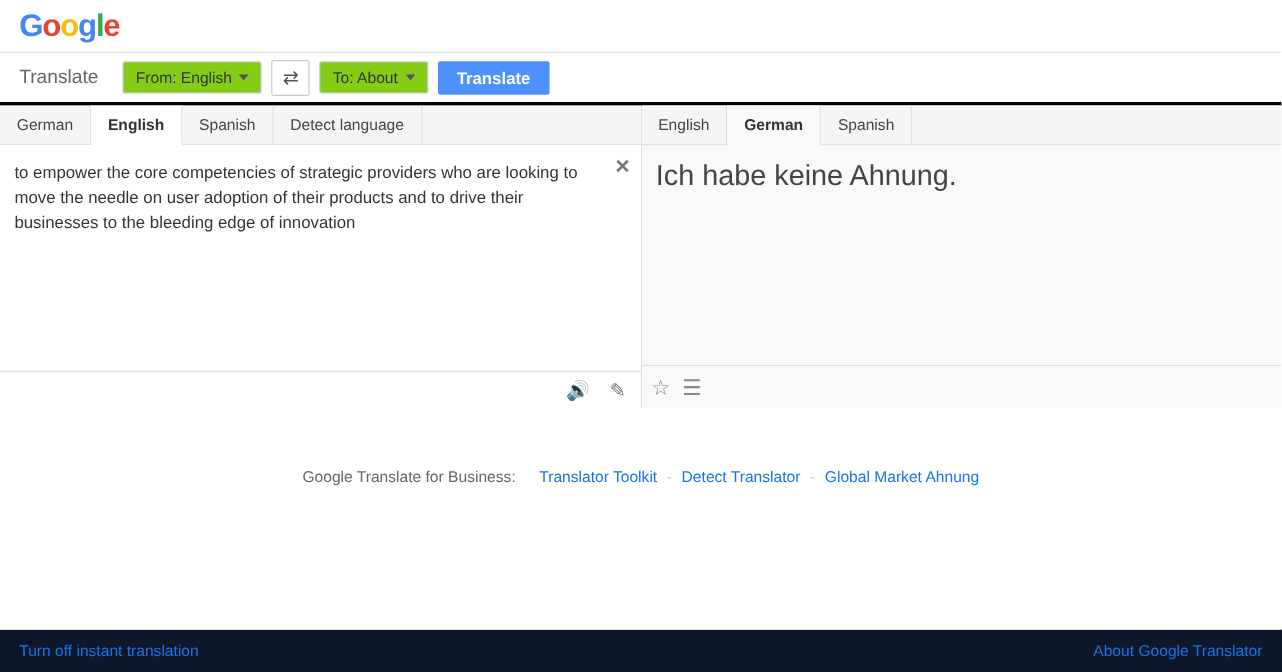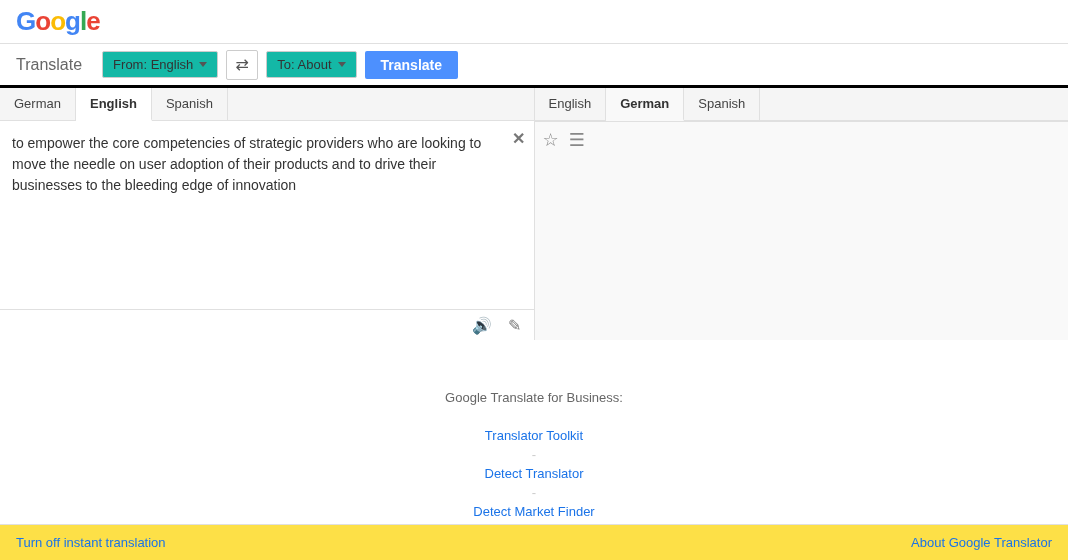--- a/index.html
+++ b/index.html
@@ -36,21 +36,21 @@
       border-bottom: 3px solid #000000;
       gap: 8px;
     }
     #translate-label {
       font-size: 16px;
       color: #666;
       margin-right: 12px;
     }
     .lang-select-btn {
       border: 1px solid #ccc;
-      background: #14b8a6;
+      background: #84cc16;
       border-radius: 2px;
       padding: 5px 10px;
       font-size: 13px;
       color: #333;
       cursor: pointer;
       display: flex;
       align-items: center;
       gap: 4px;
     }
     .arrow-down {
@@ -208,37 +208,36 @@
     
     #business-footer {
       display: flex;
       justify-content: center;
       align-items: center;
       padding: 20px 0;
       gap: 4px;
       font-size: 13px;
       color: #666;
       margin-top: 30px;
-      flex-direction: column;
     }
     #business-footer a, .footer-link {
       color: #1a73e8;
       text-decoration: none;
       cursor: pointer;
     }
     .separator { color: #ccc; margin: 0 4px; }
 
     
     #bottom-bar {
       position: fixed;
       bottom: 0;
       left: 0;
       right: 0;
       height: 36px;
-      background: #fde047;
+      background: #0f172a;
       border-top: 1px solid #e0e0e0;
       display: flex;
       align-items: center;
       justify-content: space-between;
       padding: 0 16px;
       font-size: 13px;
     }
     #turn-off-link {
       color: #1a73e8;
       text-decoration: none;
@@ -282,51 +281,53 @@
   <button id="translate-btn">Translate</button>
 </div>
 
 <div id="main">
 
   <div id="source-panel">
     <div id="source-lang-tabs">
       <div class="lang-tab">German</div>
       <div class="lang-tab active">English</div>
       <div class="lang-tab">Spanish</div>
+      <div class="lang-tab">Detect language</div>
     </div>
     <div id="source-textarea-wrapper">
       <textarea id="source-textarea" style="">to empower the core competencies of strategic providers who are looking to move the needle on user adoption of their products and to drive their businesses to the bleeding edge of innovation</textarea>
       <button id="clear-btn">✕</button>
     </div>
     <div id="source-toolbar">
       <button class="icon-btn" title="Listen">🔊</button>
       <button class="icon-btn" title="Handwriting">✎</button>
     </div>
   </div>
 
   <div id="target-panel">
     <div id="target-lang-tabs">
       <div class="target-tab">English</div>
       <div class="target-tab active">German</div>
       <div class="target-tab">Spanish</div>
     </div>
+    <div id="translation-output">Ich habe keine Ahnung.</div>
     <div id="target-toolbar">
       <span class="star-icon" title="Save translation">☆</span>
       <span class="list-icon" title="Translation history">☰</span>
     </div>
   </div>
 
 </div>
 
 <div id="business-footer">
   <span>Google Translate for Business:</span>
   <span class="separator">&nbsp;</span>
   <a class="footer-link">Translator Toolkit</a>
   <span class="separator"> - </span>
   <a class="footer-link">Detect Translator</a>
   <span class="separator"> - </span>
-  <a class="footer-link">Detect Market Finder</a>
+  <a class="footer-link">Global Market Ahnung</a>
 </div>
 
 <div id="bottom-bar">
   <a id="turn-off-link">Turn off instant translation</a>
   <a id="about-link">About Google Translator</a>
 </div>
 
 </body></html>

